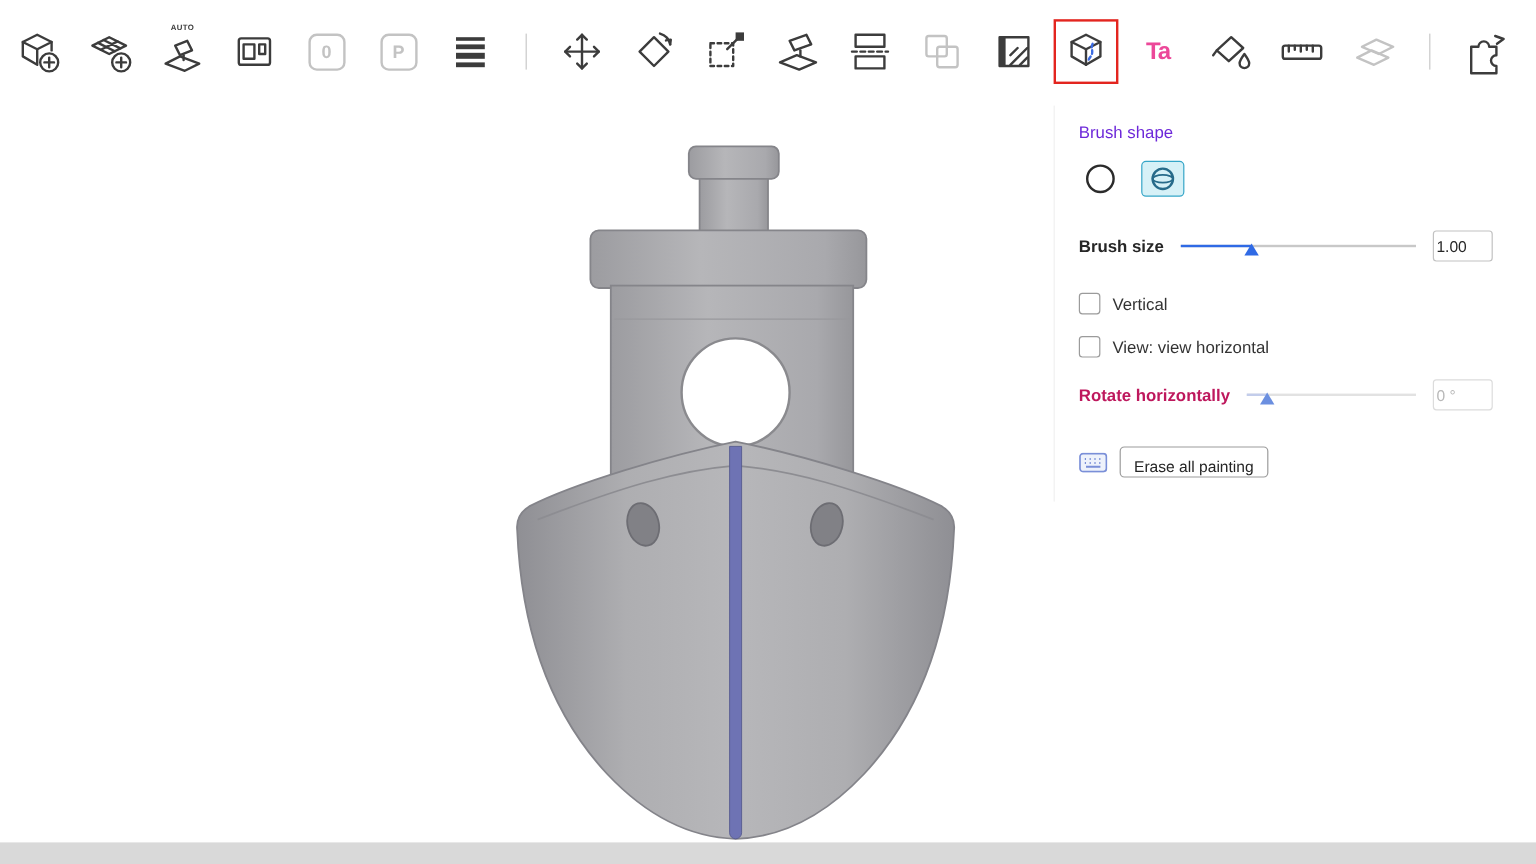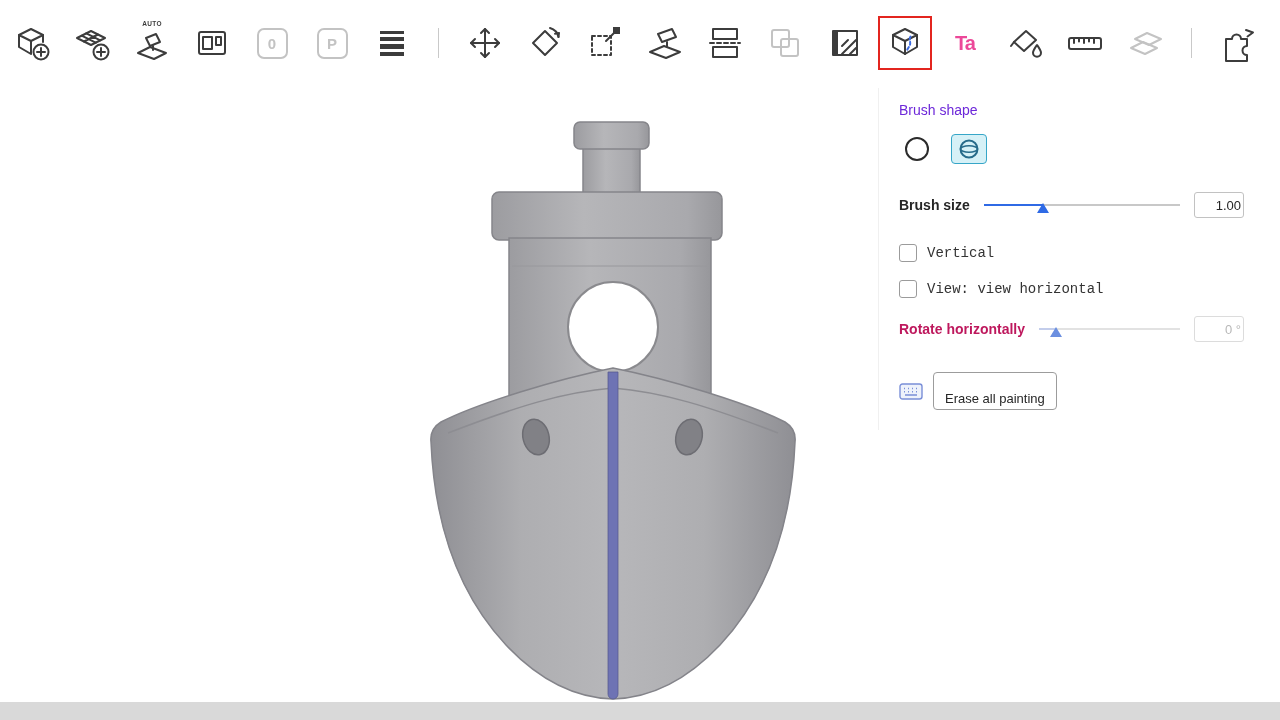--- a/index.html
+++ b/index.html
@@ -39,34 +39,34 @@
   .srow{display:flex;align-items:center;margin-top:28px;}
   .srow:first-of-type{margin-top:30px;}
   .srow .lbl{font-size:14px;flex:none;margin-right:14px;font-weight:bold;}
   .slider{flex:1;height:16px;position:relative;cursor:pointer;}
   .slider .track{position:absolute;left:0;right:0;top:7px;height:2px;background:#c8c8c8;}
   .slider .fill{position:absolute;left:0;top:7px;height:2px;background:var(--accent,#2f6ae5);width:0;}
   .slider .handle{position:absolute;top:6px;width:0;height:0;
     border-left:6px solid transparent;border-right:6px solid transparent;
     border-bottom:10px solid var(--accent,#2f6ae5);}
   .vbox{width:44px;height:22px;flex:none;margin-left:14px;border:1px solid #c2c2c2;border-radius:3px;
-    font-size:13px;text-align:right;color:#262626;background:#fff;font-family:inherit;}
-  .crow{display:flex;align-items:center;margin-top:26px;font-family:Liberation Mono, monospace;}
+    font-size:13px;text-align:left;color:#262626;background:#fff;font-family:inherit;}
+  .crow{display:flex;align-items:center;margin-top:26px;}
   .crow + .crow{margin-top:18px;}
   .cb{width:16px;height:16px;border:1px solid #9b9b9b;border-radius:3px;background:#fff;
     flex:none;margin-right:10px;cursor:pointer;}
   .clbl{font-size:14px;color:#333;}
   .srow.dis .lbl{color:#be185d;}
   .srow.dis .track{background:#e2e2e2;}
   .srow.dis .fill{background:#c3cdeb;}
   .srow.dis .handle{border-bottom-color:#6b8fe0;}
   .srow.dis .vbox{color:#b8b8b8;border-color:#dcdcdc;}
   .erase-row{display:flex;align-items:center;gap:10px;margin-top:30px;}
   .kbd-icon{flex:none;display:flex;align-items:center;}
-  .erase-btn{height:26px;padding:18px 11px;border:1px solid #9c9c9c;border-radius:4px;background:#fff;
+  .erase-btn{height:26px;padding:8px 11px;border:1px solid #9c9c9c;border-radius:4px;background:#fff;
     font-size:13px;color:#262626;font-family:inherit;cursor:pointer;}
 </style>
 </head>
 <body>
 
 <div class="toolbar">
   <div class="tgroup">
     <div class="ti">
       <svg viewBox="0 0 40 40" width="40" height="40">
         <path d="M7 12 19 6 31 12 19 18Z"></path>

